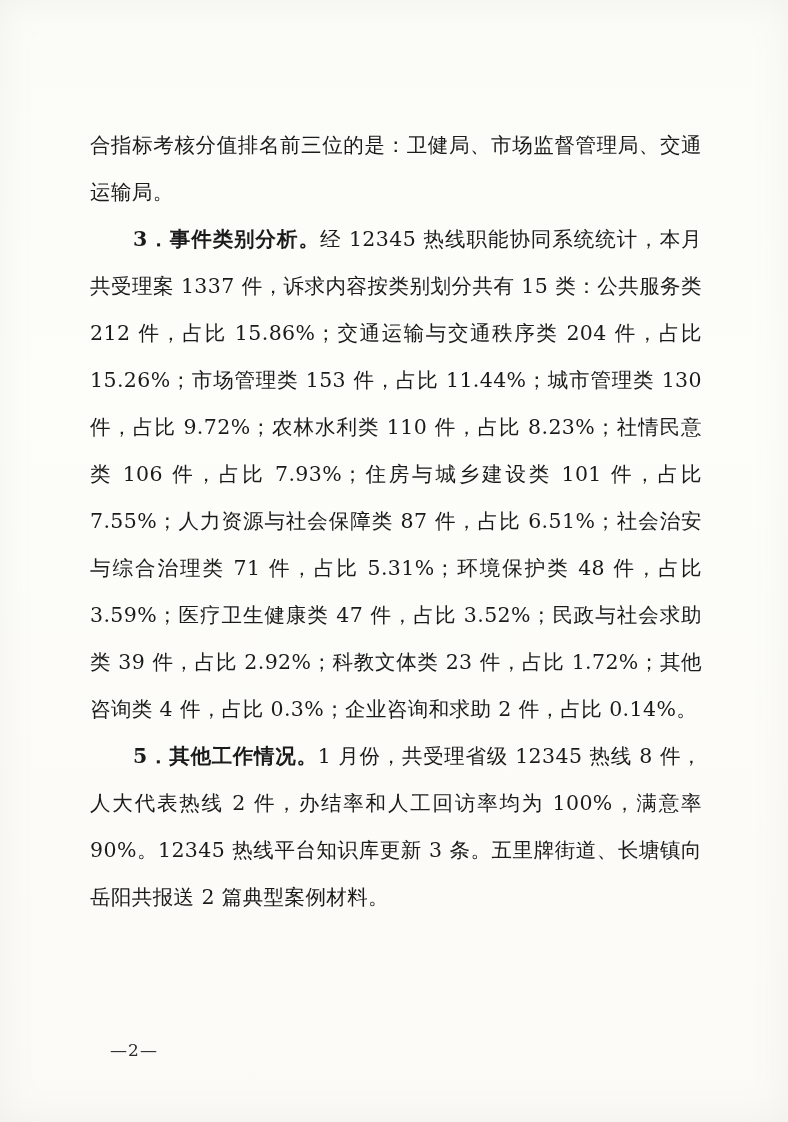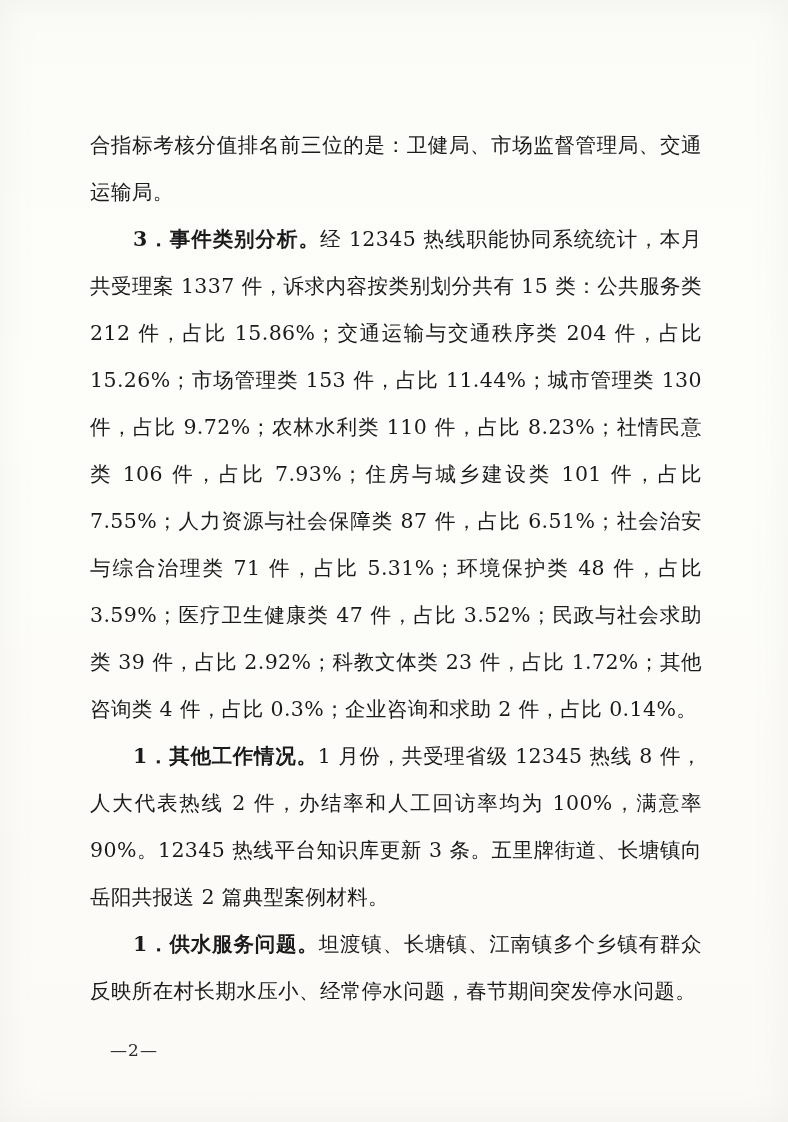--- a/index.html
+++ b/index.html
@@ -79,21 +79,20 @@
 </head>
 <body>
 
 <div class="page">
   <div class="edge-shadow"></div>
 
   <div class="body-area">
     <div id="paragraphs">
         <p class="para"><span>合指标考核分值排名前三位的是：卫健局、市场监督管理局、交通运输局。</span></p>
         <p class="para indent"><span class="bold">3．事件类别分析。</span><span>经 12345 热线职能协同系统统计，本月共受理案 1337 件，诉求内容按类别划分共有 15 类：公共服务类 212 件，占比 15.86%；交通运输与交通秩序类 204 件，占比 15.26%；市场管理类 153 件，占比 11.44%；城市管理类 130 件，占比 9.72%；农林水利类 110 件，占比 8.23%；社情民意类 106 件，占比 7.93%；住房与城乡建设类 101 件，占比 7.55%；人力资源与社会保障类 87 件，占比 6.51%；社会治安与综合治理类 71 件，占比 5.31%；环境保护类 48 件，占比 3.59%；医疗卫生健康类 47 件，占比 3.52%；民政与社会求助类 39 件，占比 2.92%；科教文体类 23 件，占比 1.72%；其他咨询类 4 件，占比 0.3%；企业咨询和求助 2 件，占比 0.14%。</span></p>
-        <p class="para indent"><span class="bold">1．其他工作情况。</span><span>1 月份，共受理省级 12345 热线 8 件，人大代表热线 2 件，办结率和人工回访率均为 100%，满意率 90%。12345 热线平台知识库更新 3 条。五里牌街道、长塘镇向岳阳共报送 2 篇典型案例材料。</span></p>
-        <p class="para indent"><span class="bold">1．供水服务问题。</span><span>坦渡镇、长塘镇、江南镇多个乡镇有群众反映所在村长期水压小、经常停水问题，春节期间突发停水问题。</span></p>
+        <p class="para indent"><span class="bold">5．其他工作情况。</span><span>1 月份，共受理省级 12345 热线 8 件，人大代表热线 2 件，办结率和人工回访率均为 100%，满意率 90%。12345 热线平台知识库更新 3 条。五里牌街道、长塘镇向岳阳共报送 2 篇典型案例材料。</span></p>
       </div>
   </div>
 
   <div class="page-number">
     <span class="pn-inner">—2—</span>
   </div>
 </div>
 
 </body></html>

